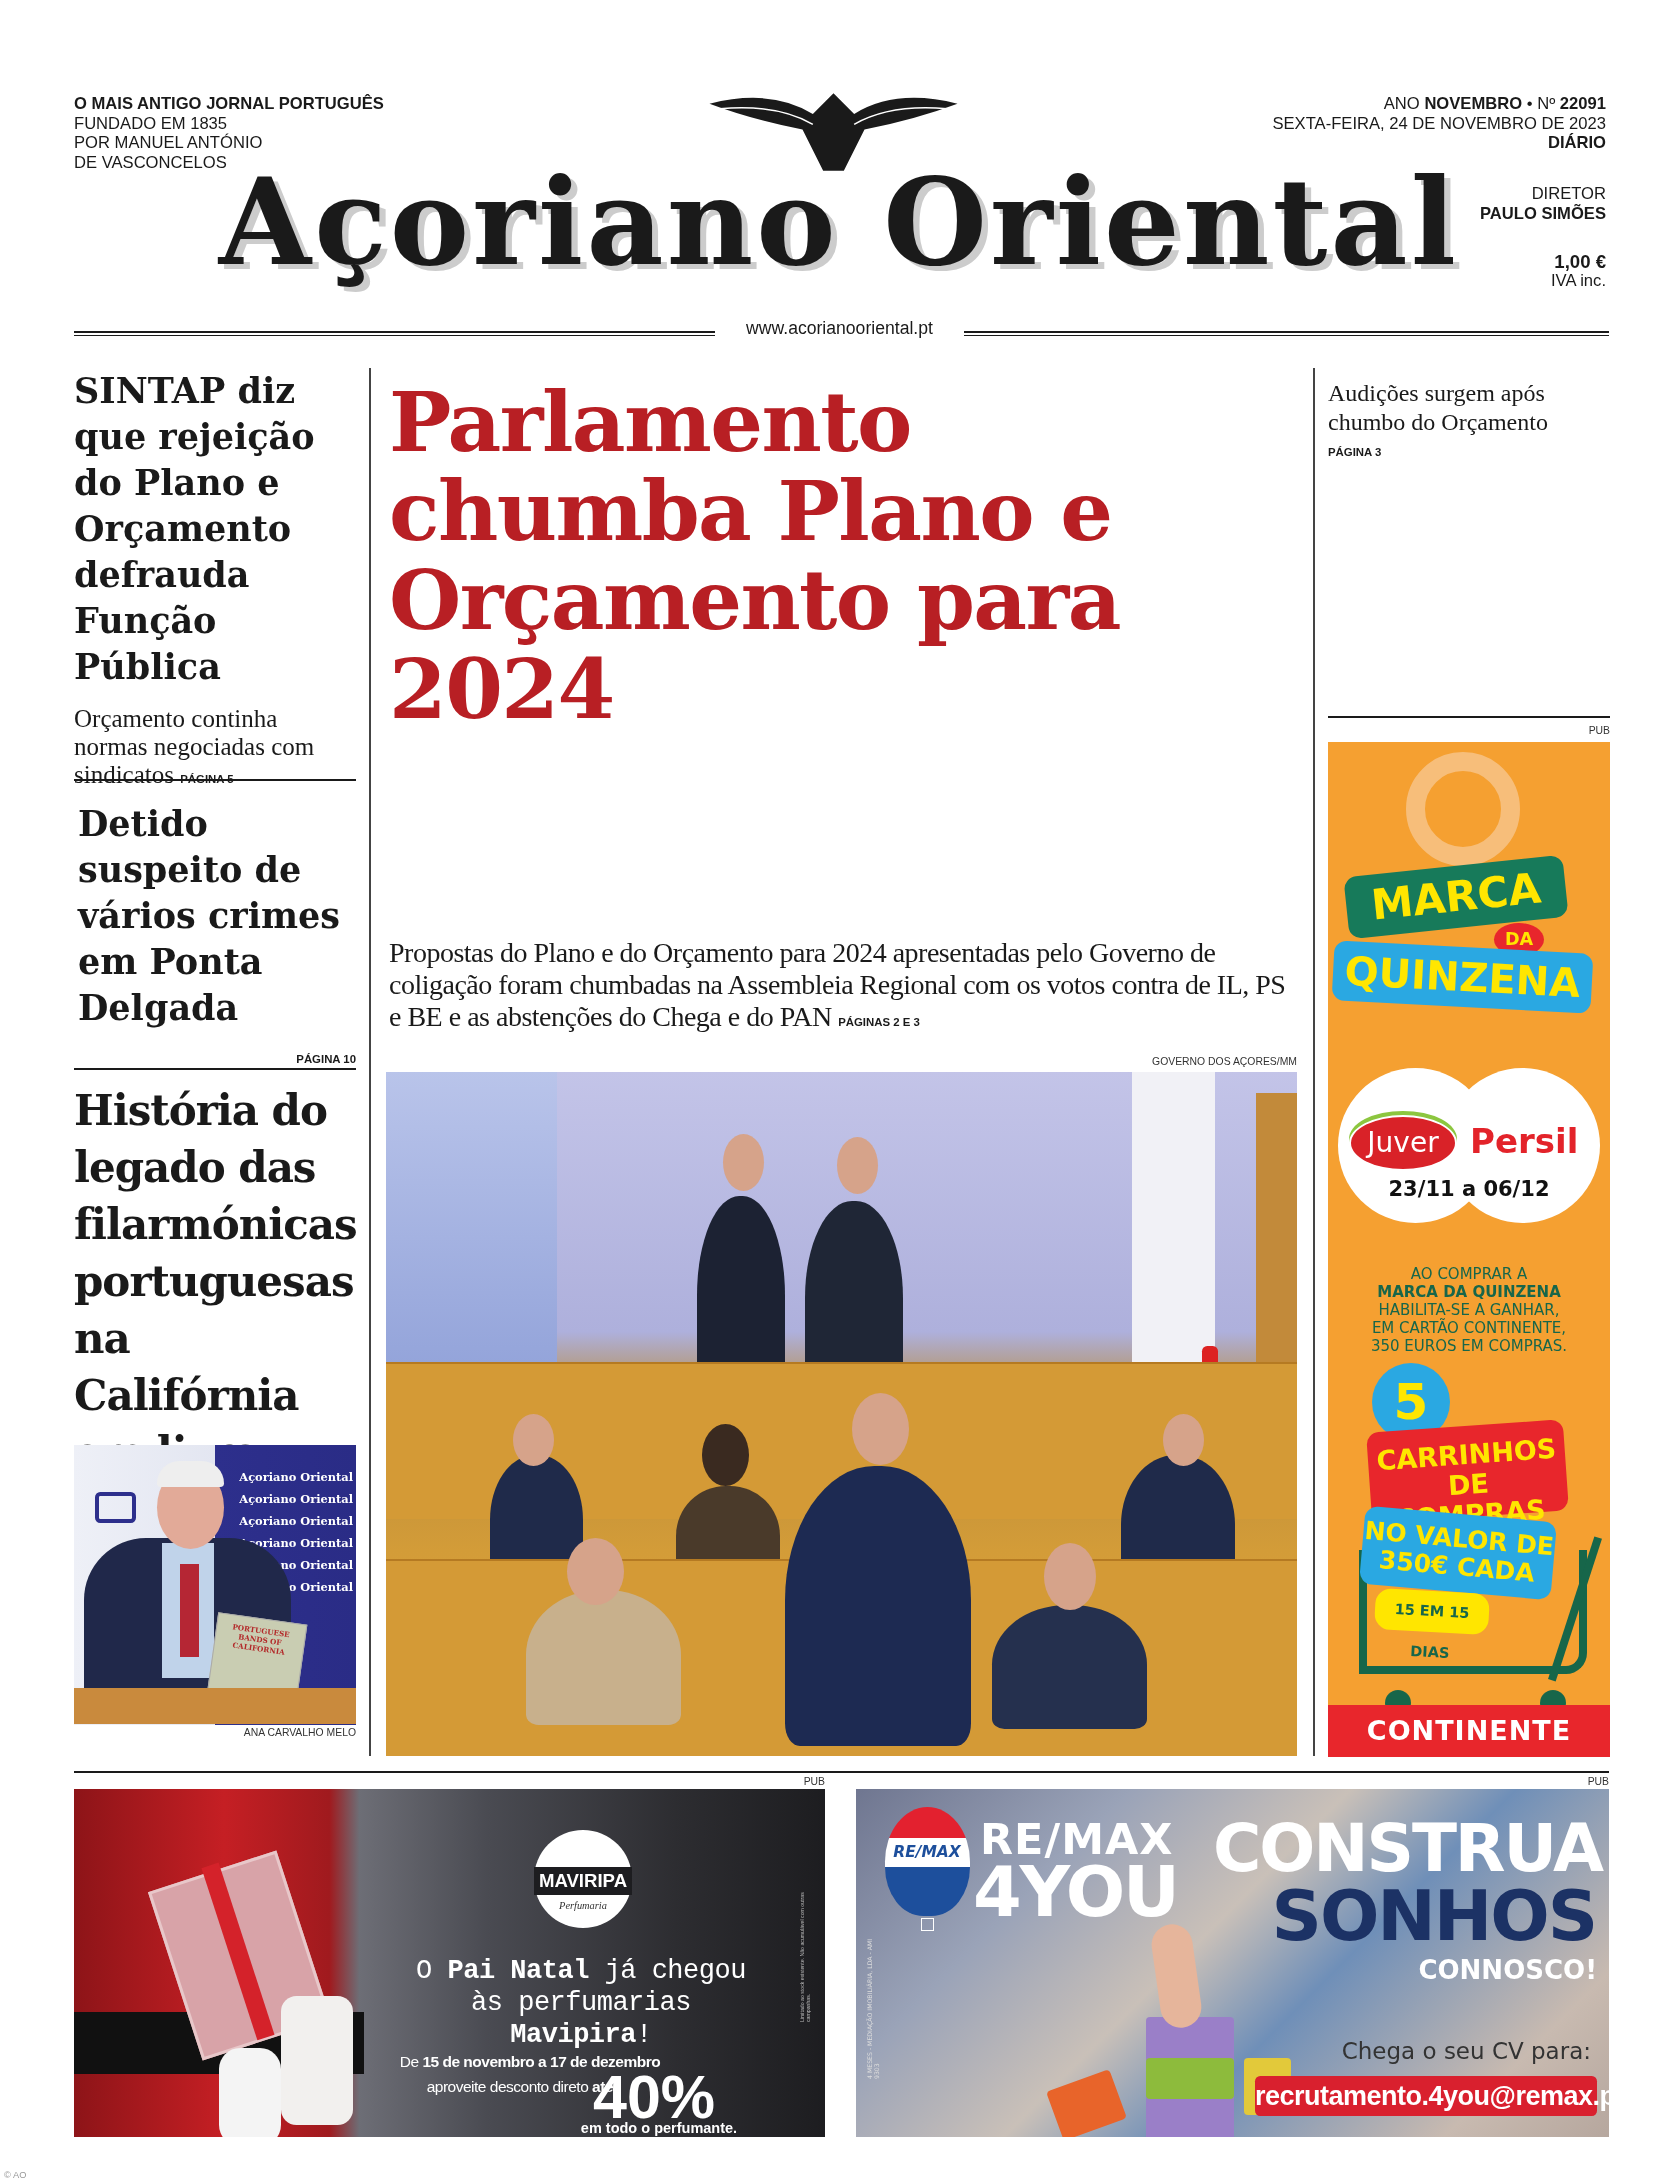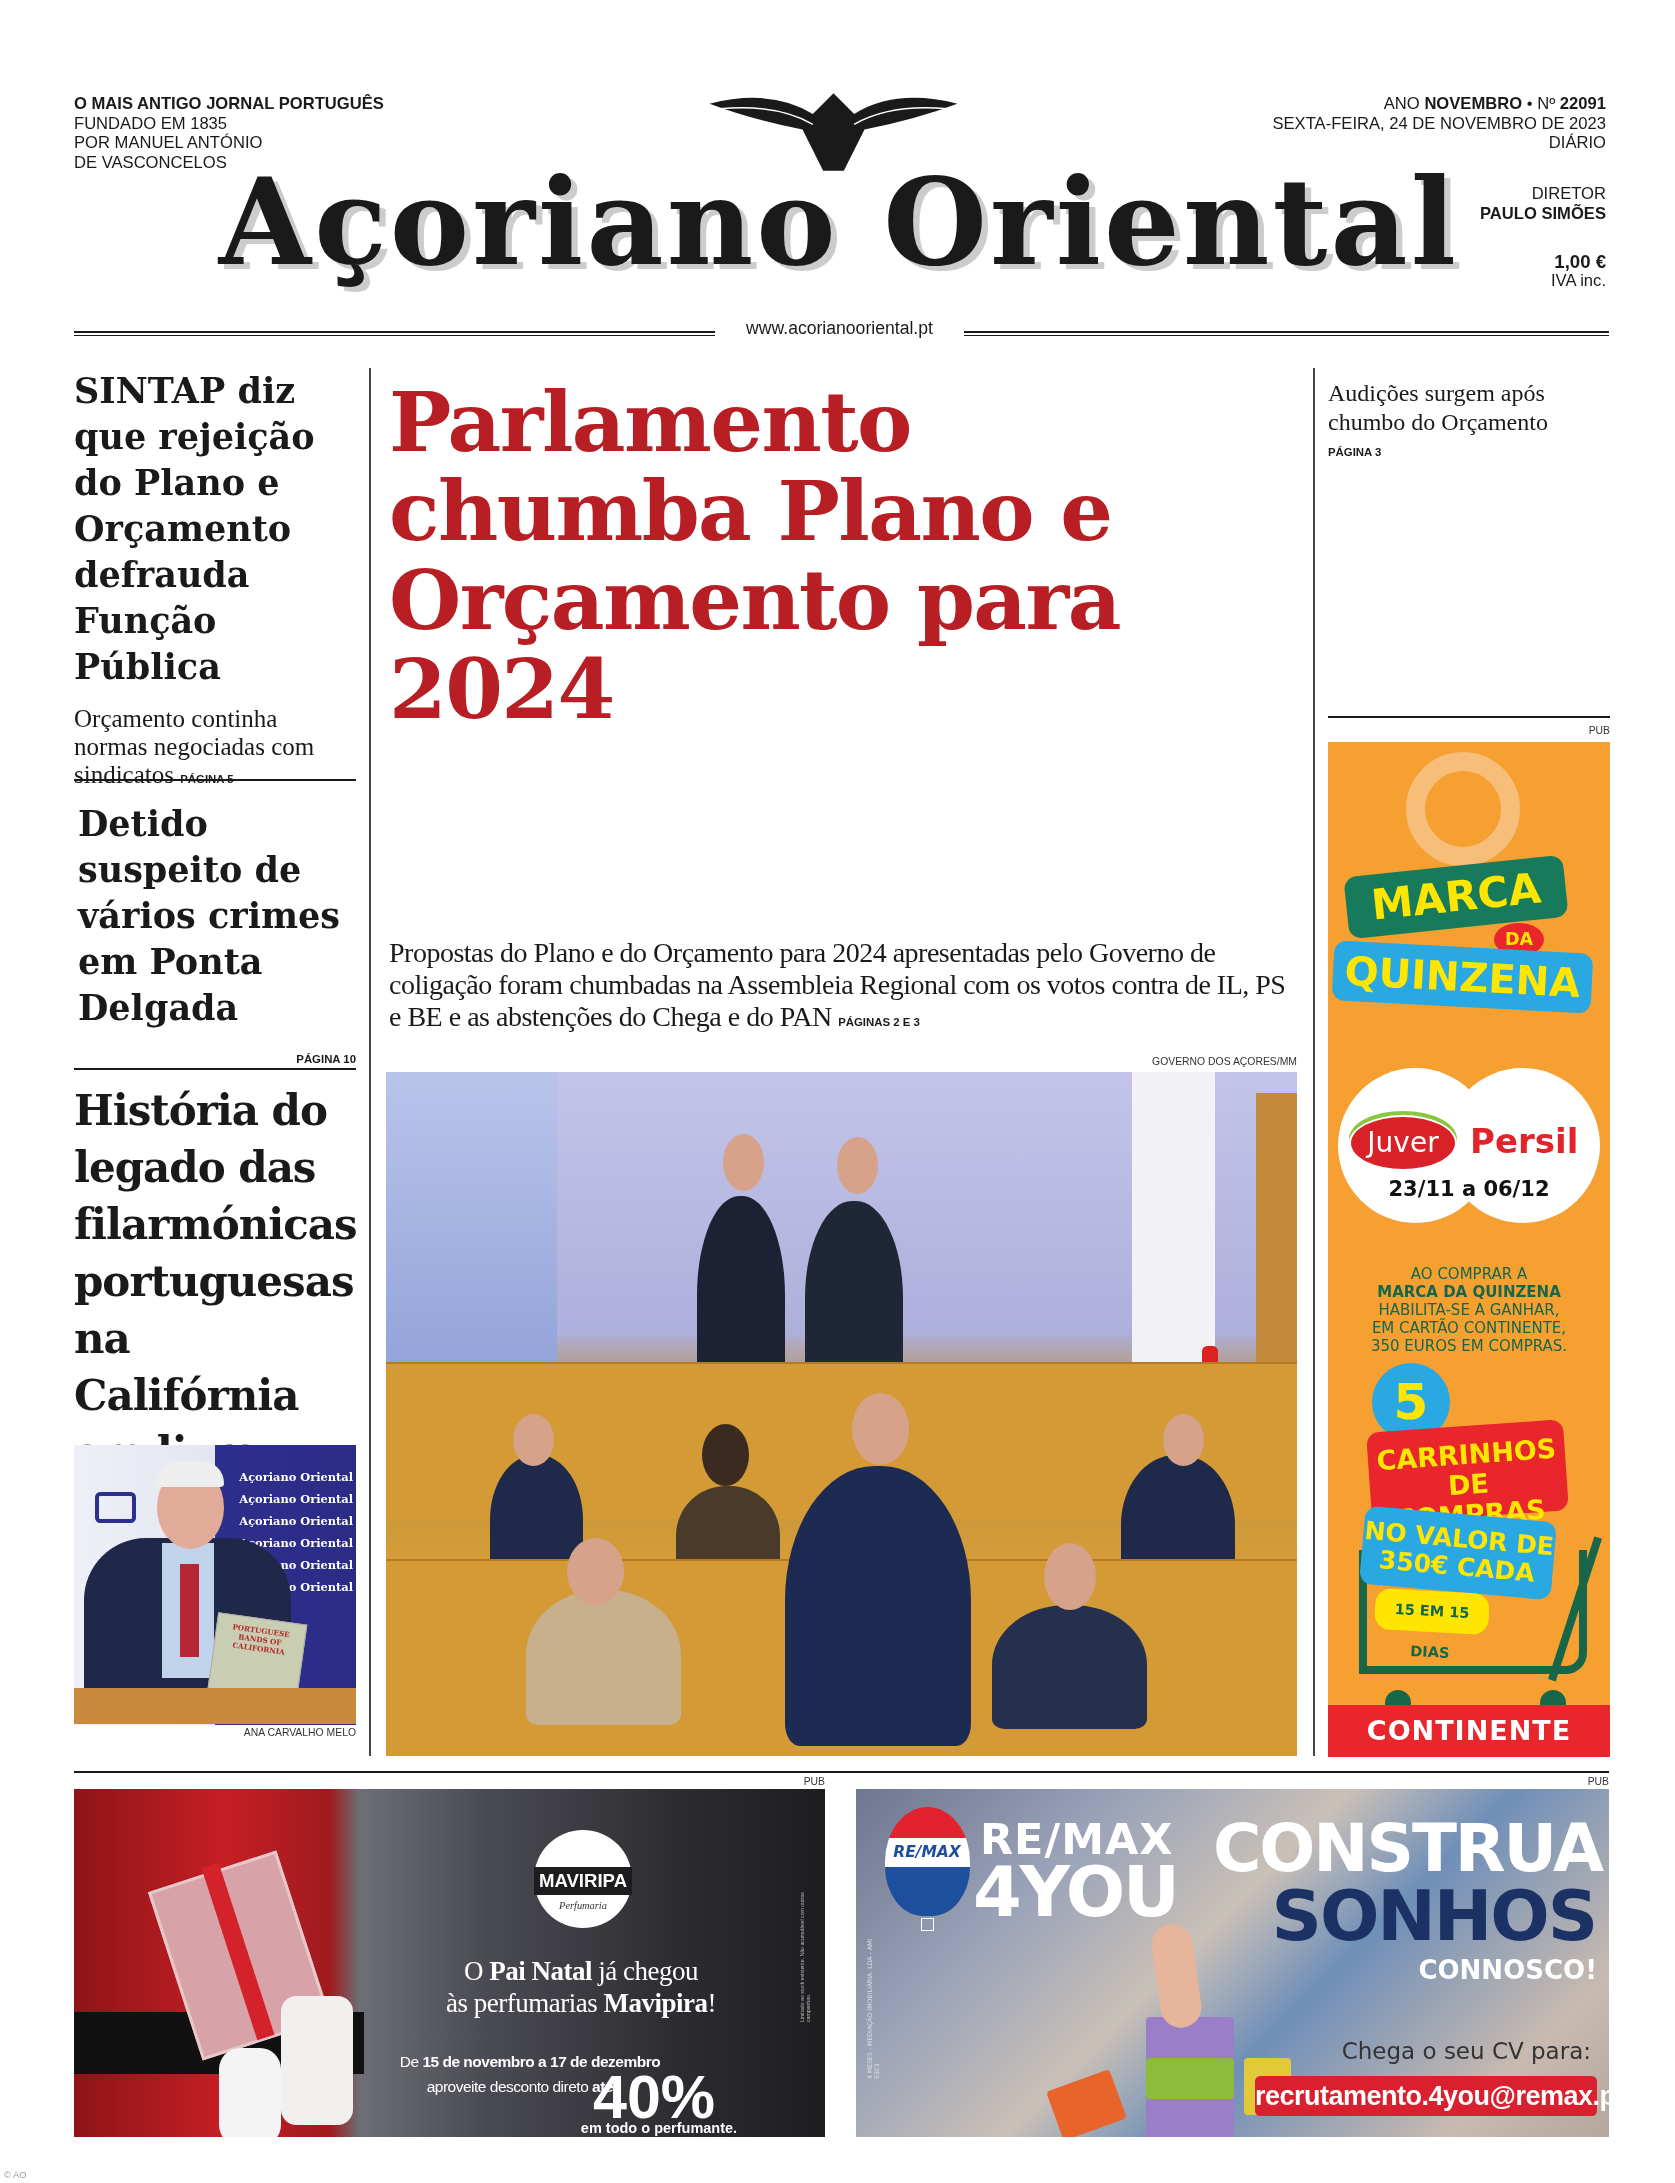--- a/index.html
+++ b/index.html
@@ -73,21 +73,21 @@
             background:linear-gradient(90deg,#8d1418 0%, #c51f24 20%, #a01a1e 34%, #6d6e76 38%, #4a4b52 55%, #2d2d31 80%, #1d1d20 100%); }
   .ad-mav .gift { left:98px; top:78px; width:129px; height:171px; background:#d8a3a8; transform:rotate(-18deg); border:3.1px solid #e8c7c9; }
   .ad-mav .ribbon-v { left:155px; top:72px; width:17.6px; height:181px; background:#d4222a; transform:rotate(-18deg); }
   .ad-mav .belt { left:0; top:223px; width:290px; height:62px; background:#111; }
   .ad-mav .glove { left:145px; top:259px; width:62px; height:98px; background:#f4f4f4; border-radius:21px; }
   .ad-mav .fur { left:207px; top:207px; width:72px; height:129px; background:#f2f0ee; border-radius:15.5px; }
   .ad-mav .mav-logo { left:460px; top:41px; width:98px; height:98px; border-radius:50%; background:#fff; text-align:center; }
   .ad-mav .mav-logo .bar { position:absolute; left:0; top:37px; width:98px; height:28px; background:#1d1d20; color:#fff;
                            font-family:"Liberation Sans", sans-serif; font-weight:bold; font-size:18.6px; line-height:28px; }
   .ad-mav .mav-logo .perf { position:absolute; left:0; top:70px; width:98px; font-style:italic; font-size:10.4px; color:#333; }
-  .ad-mav .h1 { left:331px; top:166px; width:352px; text-align:center; color:#fff; font-family:Liberation Serif, serif; font-size:27px; line-height:32px; letter-spacing:-0.5px; }
+  .ad-mav .h1 { left:331px; top:166px; width:352px; text-align:center; color:#fff; font-family:Liberation Mono, monospace; font-size:27px; line-height:32px; letter-spacing:-0.5px; }
   .ad-mav .dates { left:311px; top:264px; width:290px; text-align:center; color:#fff; font-family:"Liberation Sans", sans-serif; font-size:15.5px; letter-spacing:-0.5px; }
   .ad-mav .sub2 { left:311px; top:289px; width:228px; text-align:right; color:#fff; font-family:"Liberation Sans", sans-serif; font-size:15.5px; letter-spacing:-0.5px; }
   .ad-mav .pct { left:518px; top:277px; width:124px; text-align:center; color:#fff; font-family:"Liberation Sans", sans-serif; font-weight:bold; font-size:61px; line-height:62px; }
   .ad-mav .tail { left:497px; top:331px; width:176px; text-align:center; color:#fff; font-family:"Liberation Sans", sans-serif; font-weight:bold; font-size:14.5px; }
   .ad-mav .legal { left:725px; top:78px; width:7.2px; height:155px; writing-mode:vertical-rl; transform:rotate(180deg); color:#bbb; font-family:"Liberation Sans", sans-serif; font-size:5.2px; }
 
   .ad-remax { left:856px; top:1789px; width:753px; height:348px; overflow:hidden;
               background:linear-gradient(135deg,#6f7690 0%, #9aa3b8 25%, #c9c0b8 45%, #6f8fb8 60%, #c8bab0 85%, #b6a79e 100%); }
   .ad-remax .balloon { left:28.5px; top:18px; width:85px; height:109px; border-radius:50% 50% 45% 45%;
                        background:linear-gradient(180deg,#e3212f 0%, #e3212f 28%, #fff 28%, #fff 55%, #1d4f9c 55%); }
@@ -124,21 +124,21 @@
   <div class="abs logo">Açoriano Oriental</div>
 
   <div class="abs mast-right">
     <div>
       <span>ANO</span>
       <b>NOVEMBRO</b>
       <span>• Nº</span>
       <b>22091</b>
     </div>
     <div>SEXTA-FEIRA, 24 DE NOVEMBRO DE 2023</div>
-    <div style="font-weight:normal">DIÁRIO</div>
+    <div style="font-weight:bold">DIÁRIO</div>
     <div class="gap1">DIRETOR</div>
     <div style="font-weight:bold">PAULO SIMÕES</div>
     <div class="price">1,00 €</div>
     <div>IVA inc.</div>
   </div>
 
   <div class="abs rule-double" style="left:74px; top:331px; width:1535px;"></div>
   <div class="abs url">www.acorianooriental.pt</div>
 </header>
 

